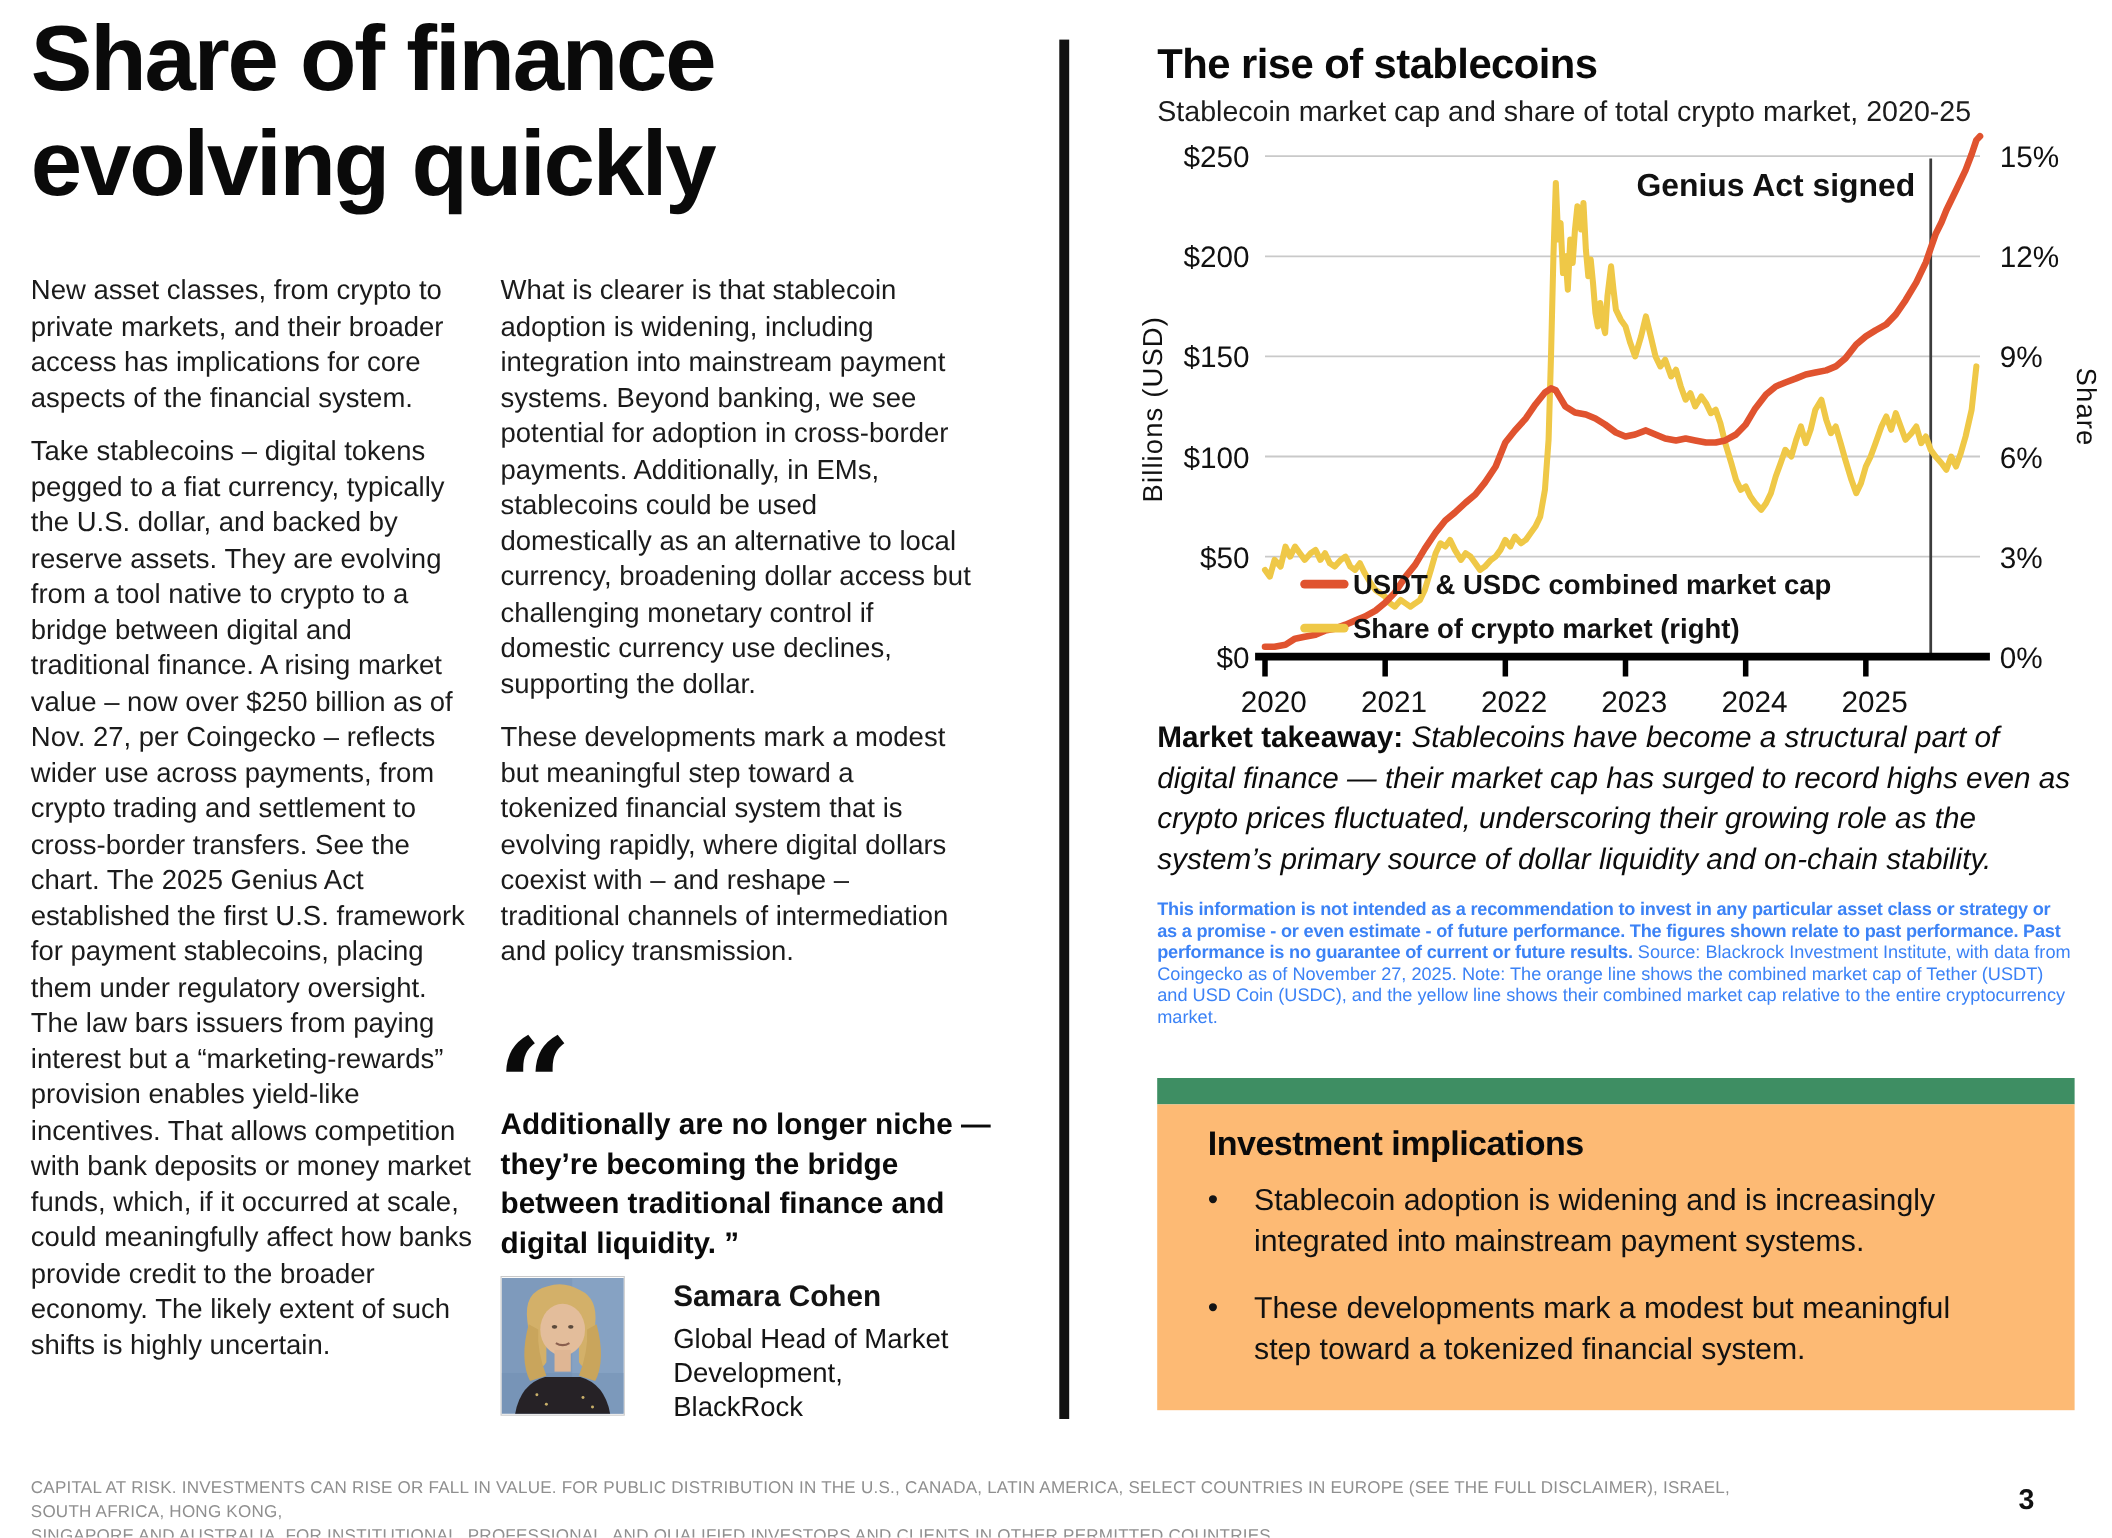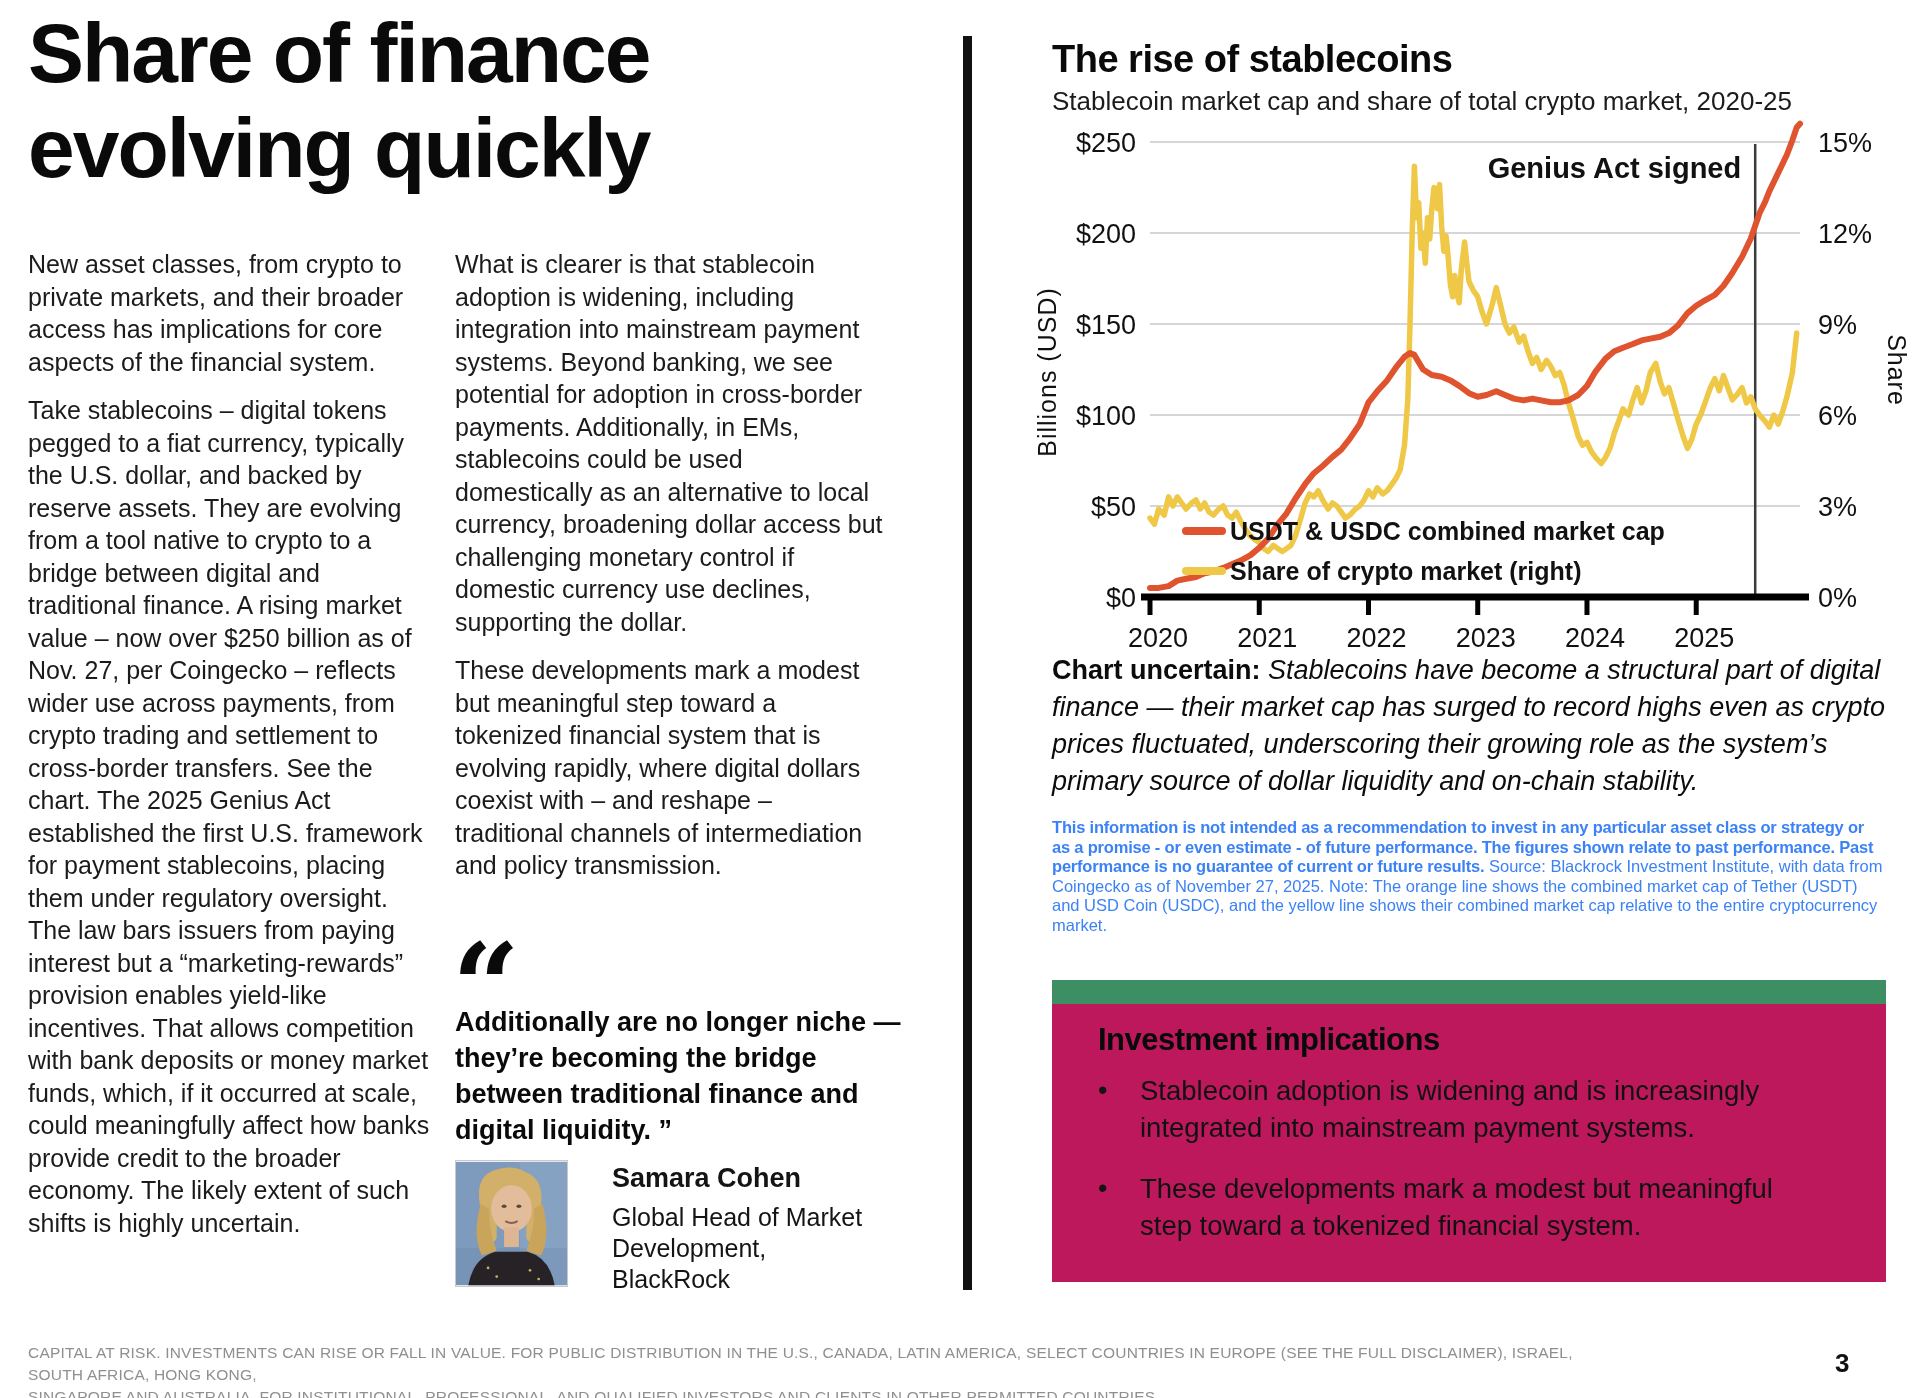--- a/index.html
+++ b/index.html
@@ -135,30 +135,30 @@
       <text x="1704.2184873949539" y="647" text-anchor="middle" class="ax">2025</text>
       <text x="1056" y="372" class="axt" text-anchor="middle" transform="rotate(-90 1056 372)">Billions (USD)</text>
       <text x="1888" y="370" class="axt" text-anchor="middle" transform="rotate(90 1888 370)">Share</text>
       <line x1="1186" y1="531" x2="1222" y2="531" stroke="#E0532F" stroke-width="8" stroke-linecap="round"></line>
       <text x="1230" y="540" class="leg">USDT &amp; USDC combined market cap</text>
       <line x1="1186" y1="571" x2="1222" y2="571" stroke="#EFC847" stroke-width="8" stroke-linecap="round"></line>
       <text x="1230" y="580" class="leg">Share of crypto market (right)</text>
     </svg>
 
   <div class="abs takeaway">
-    <span class="lbl">Chart uncertain:</span><span class="txt"> Stablecoins have become a structural part of digital finance — their market cap has surged to record highs even as crypto prices fluctuated, underscoring their growing role as the system’s primary source of dollar liquidity and on-chain stability.</span>
+    <span class="lbl">Market takeaway:</span><span class="txt"> Stablecoins have become a structural part of digital finance — their market cap has surged to record highs even as crypto prices fluctuated, underscoring their growing role as the system’s primary source of dollar liquidity and on-chain stability.</span>
   </div>
 
   <div class="abs disclaimer">
     <span class="b">This information is not intended as a recommendation to invest in any particular asset class or strategy or as a promise - or even estimate - of future performance. The figures shown relate to past performance. Past performance is no guarantee of current or future results.</span><span> Source: Blackrock Investment Institute, with data from Coingecko as of November 27, 2025. Note: The orange line shows the combined market cap of Tether (USDT) and USD Coin (USDC), and the yellow line shows their combined market cap relative to the entire cryptocurrency market.</span>
   </div>
 
   <div class="abs imp-box">
     <div class="imp-bar" style="background: rgb(62, 142, 99);"></div>
-    <div class="imp-body" style="background: #be185d;">
+    <div class="imp-body" style="background: #fdba74;">
       <div class="imp-title">Investment implications</div>
       <div class="imp-bullet">
         <span class="dot">•</span>
         <div class="btxt">Stablecoin adoption is widening and is increasingly integrated into mainstream payment systems.</div>
       </div>
       <div class="imp-bullet">
         <span class="dot">•</span>
         <div class="btxt">These developments mark a modest but meaningful step toward a tokenized financial system.</div>
       </div>
     </div>

